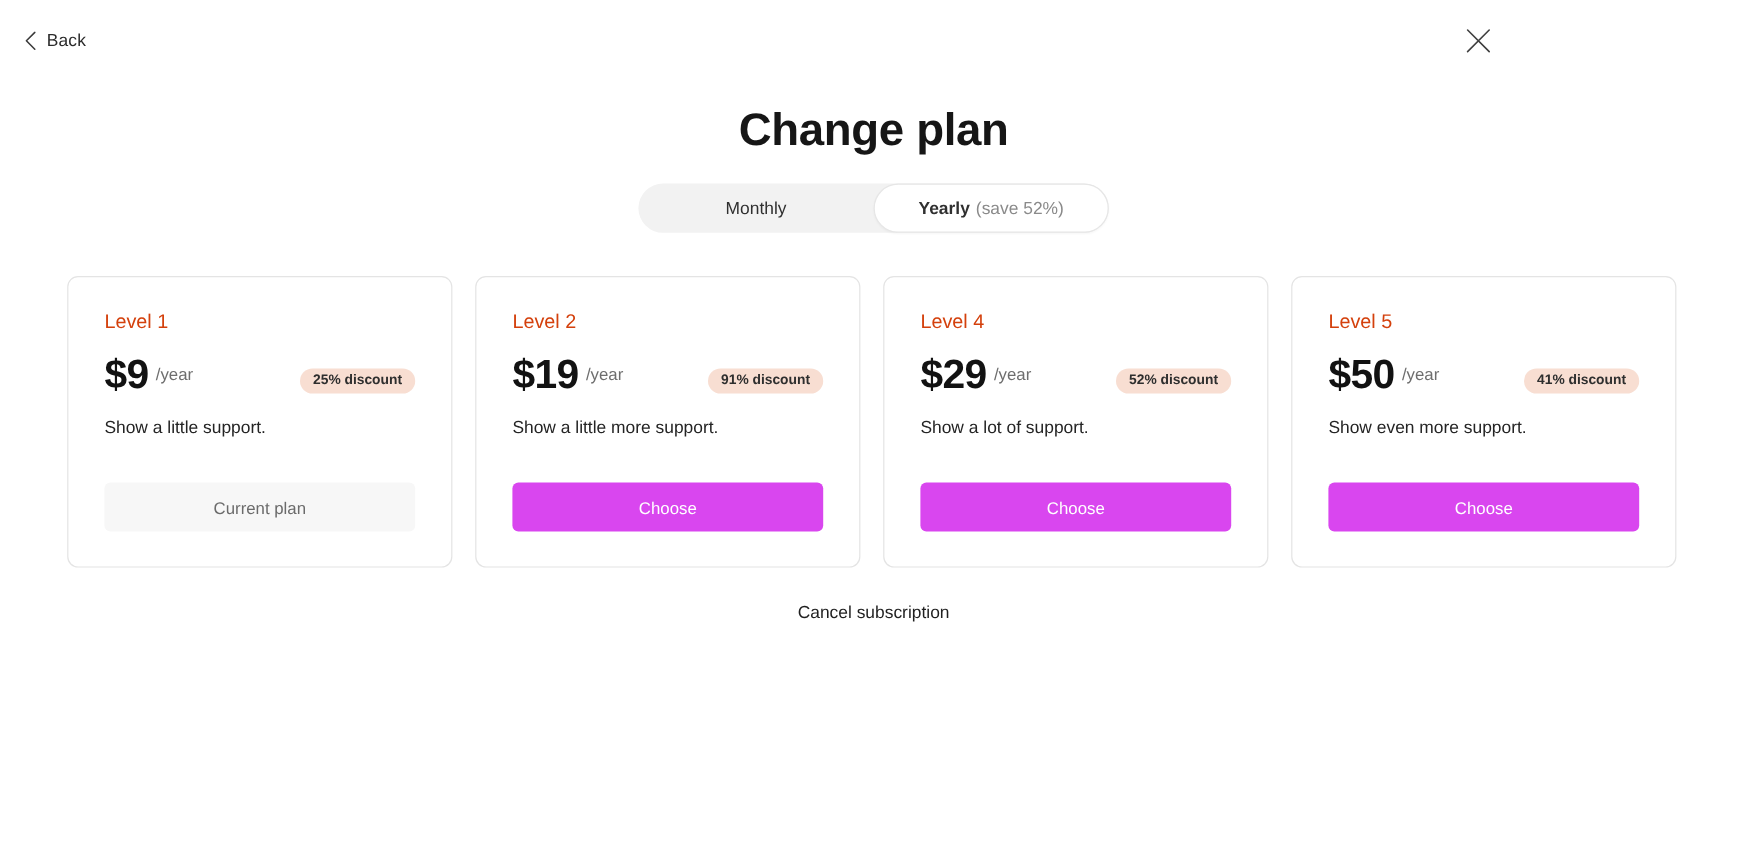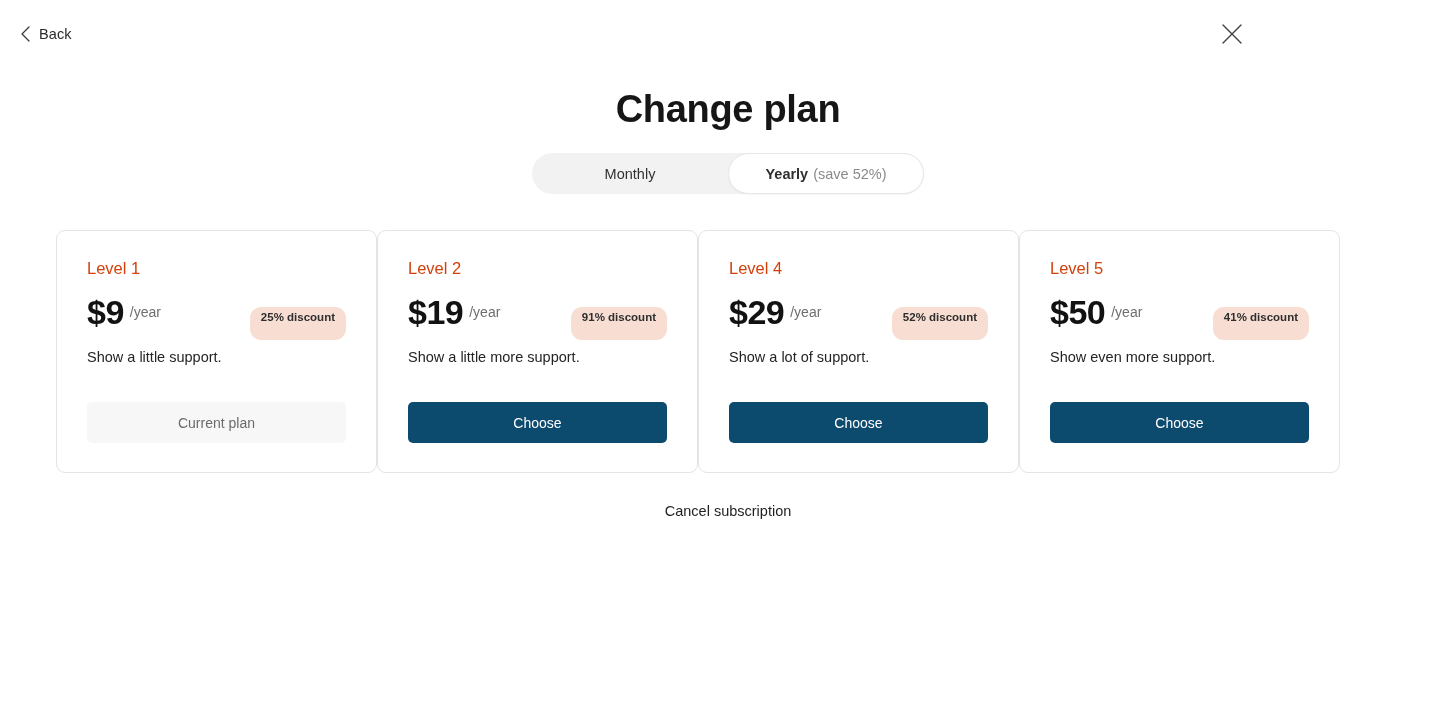--- a/index.html
+++ b/index.html
@@ -122,20 +122,21 @@
     font-size: 14.5px;
   }
 
   
   .cards {
     position: absolute;
     top: 230px;
     left: 56px;
     width: 1341px;
     display: flex;
+    gap: 19px;
   }
   .card {
     width: 321px;
     height: 243px;
     background: #ffffff;
     border: 1px solid #e4e4e4;
     border-radius: 9px;
     padding: 27px 30px 0 30px;
     position: relative;
   }
@@ -169,21 +170,21 @@
   }
   .badge {
     position: absolute;
     right: 30px;
     top: 76px;
     background: #f8ded2;
     color: #2e2e2e;
     font-size: 11.5px;
     font-weight: bold;
     border-radius: 11px;
-    padding: 4px 11px 17px 11px;
+    padding: 4px 11px 5px 11px;
     line-height: 12px;
     white-space: nowrap;
   }
   .card-desc {
     font-size: 14.5px;
     color: #242424;
     margin: 16px 0 0 0;
     line-height: 20px;
   }
   .card-action {
@@ -195,21 +196,21 @@
     border-radius: 5px;
     display: flex;
     align-items: center;
     justify-content: center;
     font-size: 14px;
     font-family: inherit;
     border: none;
     cursor: pointer;
   }
   .card-action.primary {
-    background: #0c4a6e;
+    background: #d946ef;
     color: #ffffff;
   }
   .card-action.current {
     background: #f7f7f7;
     color: #6b6b6b;
     cursor: default;
   }
 
   
   .cancel-link {

